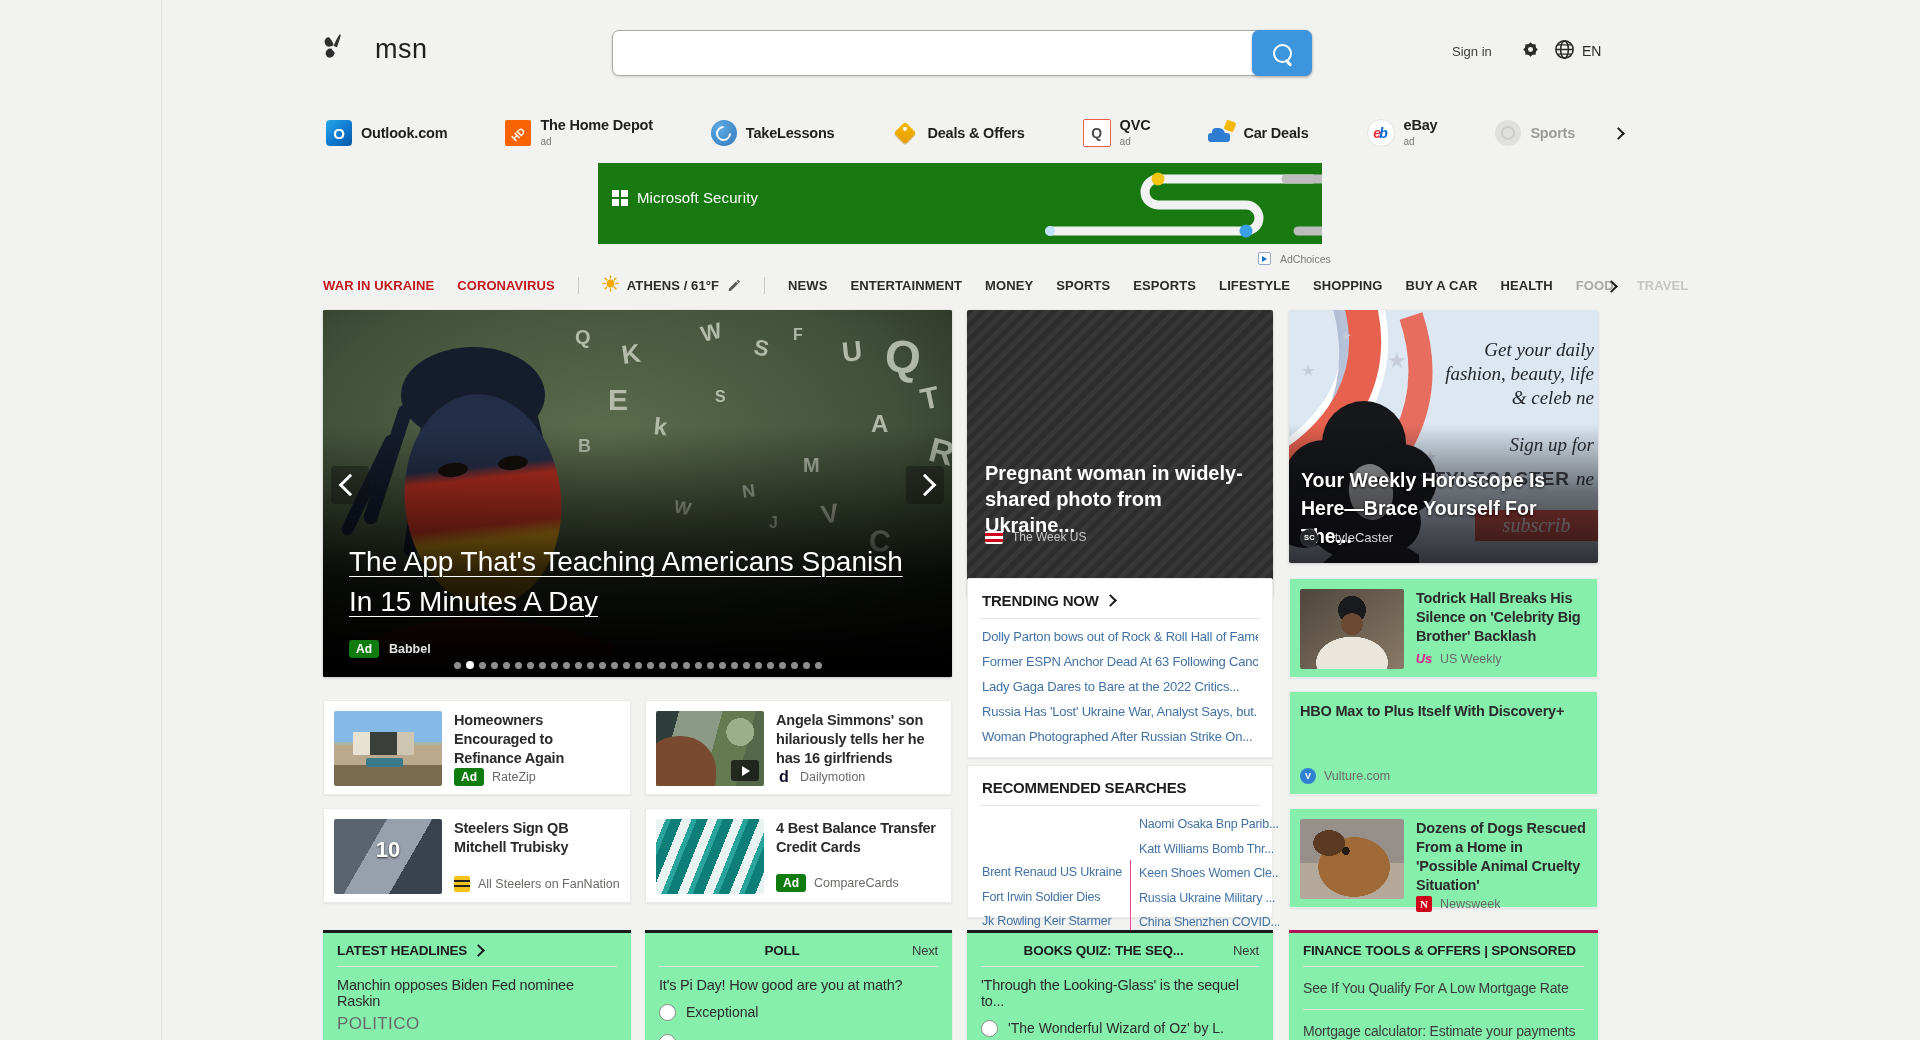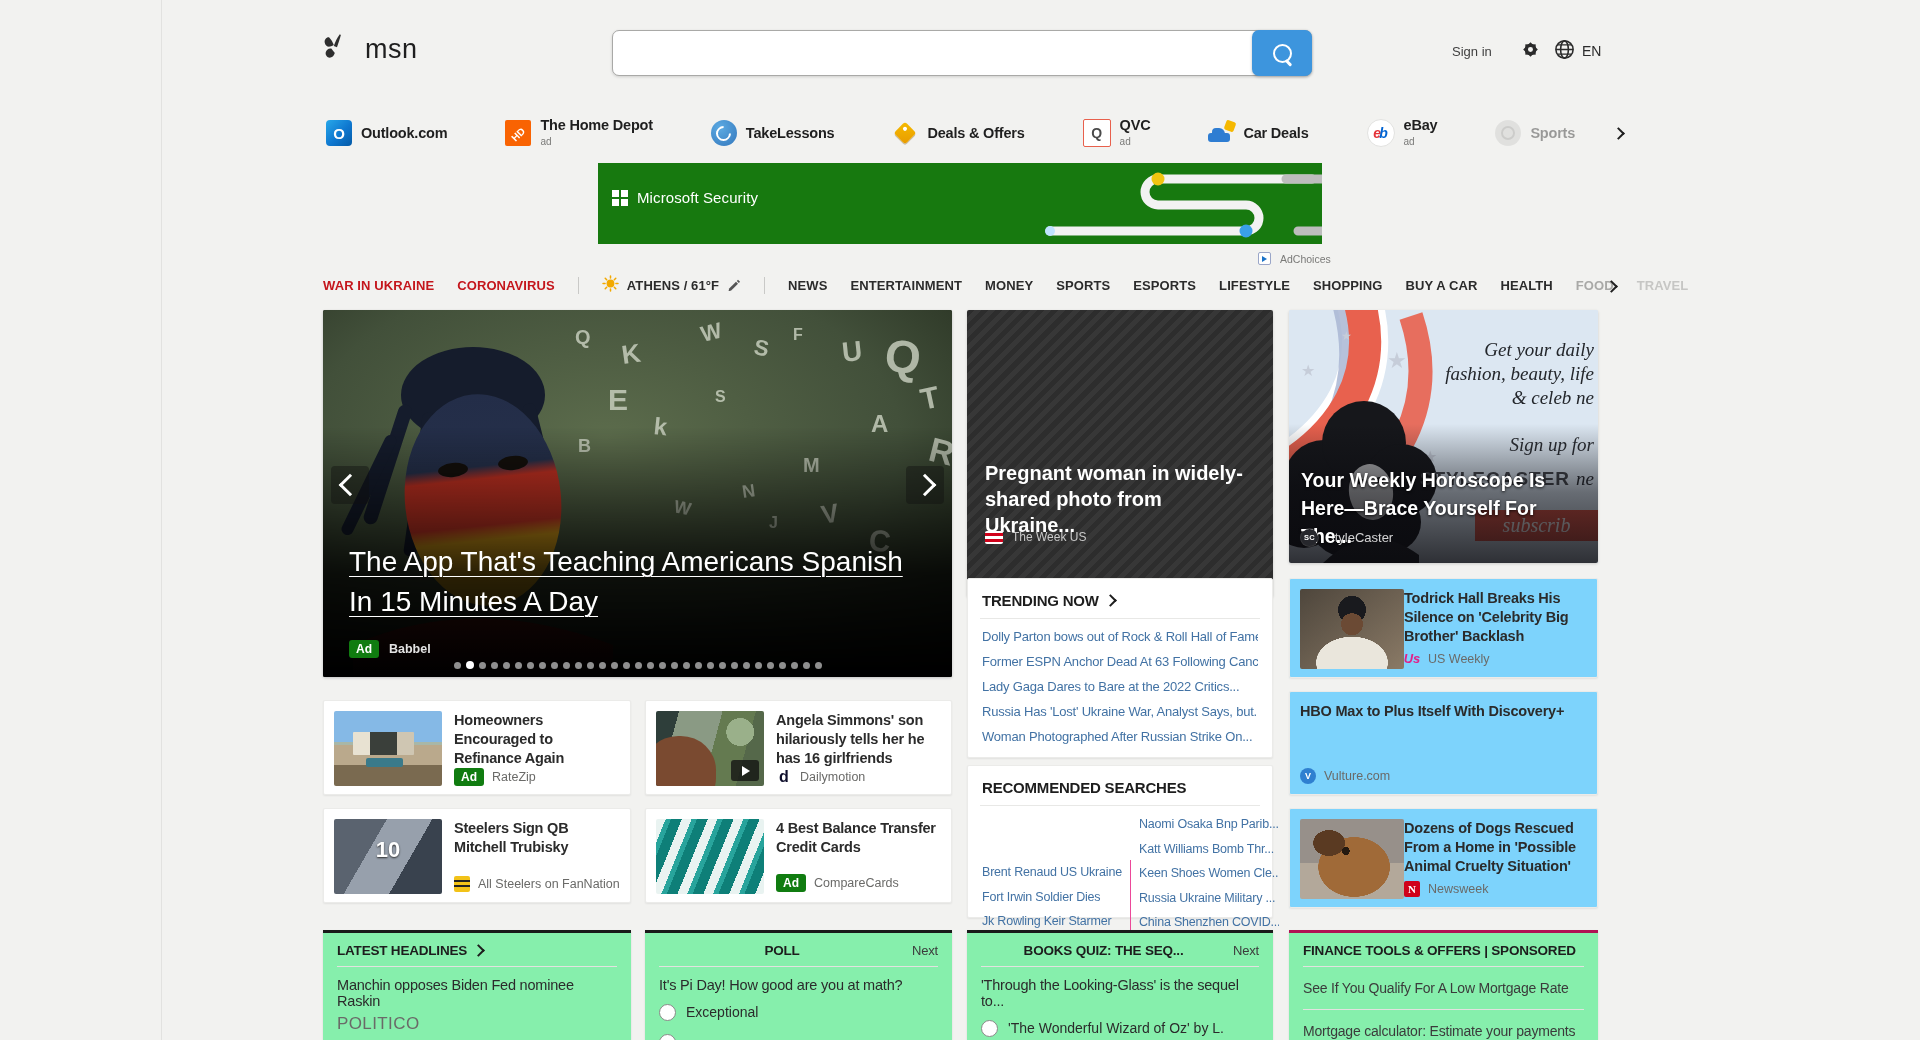--- a/index.html
+++ b/index.html
@@ -8,21 +8,21 @@
   .edge-line{position:absolute;left:161px;top:0;bottom:0;width:1px;background:#e2e2e0;}
   a{text-decoration:none;color:inherit;cursor:pointer;}
   button{cursor:pointer;}
 
   
   .chev{display:inline-block;width:7px;height:7px;border-top:2px solid currentColor;border-right:2px solid currentColor;transform:rotate(45deg);}
   .chev.left{transform:rotate(-135deg);}
   .chev.big{width:13px;height:13px;border-width:3px;color:#fff;}
 
   
-  .logo{position:absolute;left:320px;top:31px;display:flex;align-items:center;gap:13px;}
+  .logo{position:absolute;left:320px;top:31px;display:flex;align-items:center;gap:23px;}
   .logo-text{font-size:27px;color:#1f1f1f;letter-spacing:.5px;}
   .search{position:absolute;left:612px;top:30px;width:700px;height:46px;}
   .search-input{position:absolute;inset:0;border:1px solid #a9a9a7;border-radius:7px;background:#fff;
     box-shadow:0 1px 3px rgba(0,0,0,.15);font-size:16px;padding:0 70px 0 14px;box-sizing:border-box;outline:none;}
   .search-btn{position:absolute;right:0;top:0;width:60px;height:46px;background:#3d95dd;border:none;border-radius:7px;
     display:flex;align-items:center;justify-content:center;box-shadow:0 1px 3px rgba(0,0,0,.25);}
   .mag{position:relative;width:15px;height:15px;border:2.5px solid #fff;border-radius:50%;}
   .mag::after{content:"";position:absolute;left:12px;top:13px;width:2.5px;height:8px;background:#fff;transform:rotate(-45deg);border-radius:2px;}
   .signin{position:absolute;left:1452px;top:44px;font-size:13px;color:#3f3f3f;}
   .gear-btn{position:absolute;left:1519px;top:38px;background:none;border:none;padding:0;}
@@ -161,22 +161,22 @@
   .thumb-todrick{background:radial-gradient(ellipse 36px 26px at 50% 92%,#eae6dc 0 99%,transparent),
     radial-gradient(circle 11px at 50% 44%,#6b4a34 0 99%,transparent),
     radial-gradient(circle 14px at 50% 26%,#191a1e 0 99%,transparent),
     linear-gradient(140deg,#4e463c,#8a7a66);}
   .thumb-dog{background:radial-gradient(circle 4px at 44% 40%,#241910 0 99%,transparent),
     radial-gradient(ellipse 16px 13px at 28% 30%,#5a3a22 0 99%,transparent),
     radial-gradient(ellipse 36px 30px at 52% 60%,#a06a38 0 99%,transparent),
     linear-gradient(180deg,#97908a 0 55%,#b3a89a 55%);}
 
   
-  .right-card{position:absolute;left:1289px;width:309px;background:#7dd3fc;border:1px solid #ebebe9;box-shadow:0 1px 2px rgba(0,0,0,.07);
-    border-radius:2px;box-sizing:border-box;display:flex;padding:10px;}
+  .right-card{position:absolute;left:1289px;width:309px;background:#86efac;border:1px solid #ebebe9;box-shadow:0 1px 2px rgba(0,0,0,.07);
+    border-radius:2px;box-sizing:border-box;display:flex;gap:12px;padding:10px;}
   .right-col div.right-card:nth-of-type(1){top:578px;height:100px;}
   .right-col div.right-card:nth-of-type(2){top:691px;height:104px;}
   .right-col div.right-card:nth-of-type(3){top:808px;height:100px;}
   .right-card .thumb{width:104px;height:80px;}
 
   
   .bpanel{position:absolute;top:930px;height:110px;background:#86efac;border-top:3px solid #1a1a1a;
     box-shadow:0 1px 2px rgba(0,0,0,.1);box-sizing:border-box;padding:0 14px;}
   .bp1{left:323px;width:308px;} .bp2{left:645px;width:307px;} .bp3{left:967px;width:306px;}
   .bp4{left:1289px;width:309px;border-top-color:#b01253;}

